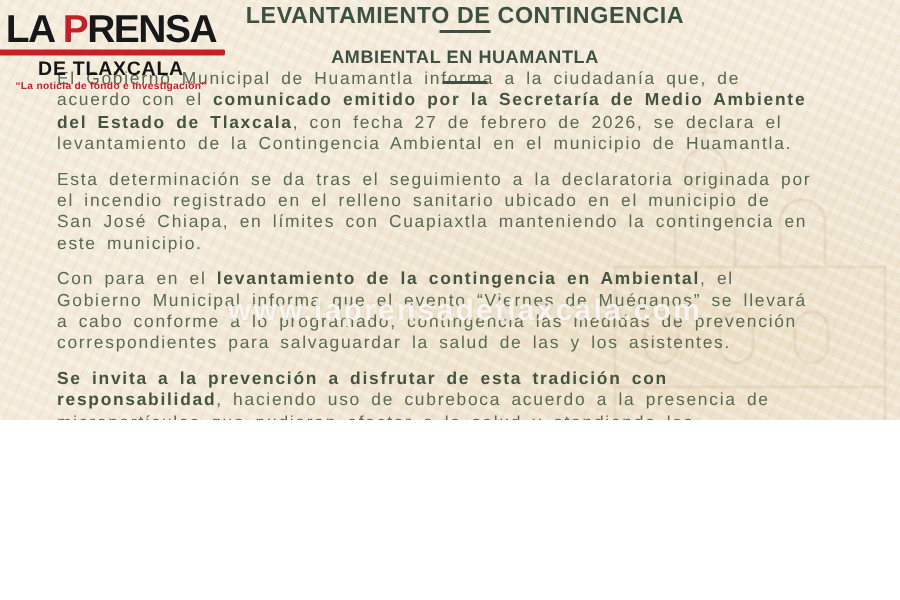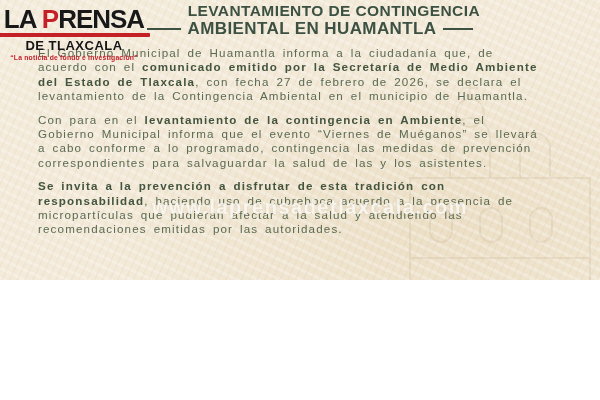--- a/index.html
+++ b/index.html
@@ -18,23 +18,23 @@
   .logo-main{
     font-weight:900;font-size:26px;letter-spacing:-1px;line-height:1;
     color:#181818;white-space:nowrap;font-family:"Liberation Sans",sans-serif;
     text-shadow:0 0 1px rgba(255,255,255,0.8);
   }
   .logo-main .accent{color:#c42127;}
   .logo-rule{height:4px;background:#c42127;margin:1px 2px 2px 2px;border-radius:1px;}
   .logo-sub{font-weight:bold;font-size:13px;letter-spacing:0.5px;color:#151515;line-height:1.05;}
   .logo-tagline{font-weight:bold;font-size:6.8px;color:#c4212a;letter-spacing:0.2px;margin-top:1px;white-space:nowrap;}
   
-  .headline{position:absolute;left:140px;top:2px;width:340px;z-index:4;color:#3c5142;text-align:right;}
+  .headline{position:absolute;left:140px;top:2px;width:340px;z-index:4;color:#3c5142;text-align:center;}
   .headline .line1{font-weight:bold;font-size:15.5px;letter-spacing:0.4px;line-height:18px;white-space:nowrap;}
-  .headline .line2{display:flex;align-items:center;justify-content:center;gap:7px;font-weight:bold;font-size:17px;letter-spacing:0.4px;line-height:18px;white-space:nowrap;}
+  .headline .line2{display:flex;align-items:center;justify-content:center;gap:7px;font-weight:bold;font-size:12px;letter-spacing:0.4px;line-height:18px;white-space:nowrap;flex-direction:column;}
   .dash{display:inline-block;height:2px;background:#3c5142;}
   .dash.left{width:34px;}
   .dash.right{width:30px;}
   
   .body-text{position:absolute;left:38px;top:46px;width:505px;z-index:2;}
   .para{margin:0 0 9px 0;font-size:11.6px;line-height:14.4px;letter-spacing:1.15px;word-spacing:2.5px;color:#5a6a52;}
   .para .bold{font-weight:bold;color:#44553f;}
   
   .watermark{
     position:absolute;left:0;top:196px;width:620px;z-index:6;text-align:center;
@@ -70,19 +70,20 @@
     <div class="line1">LEVANTAMIENTO DE CONTINGENCIA</div>
     <div class="line2">
       <span class="dash left"></span>
       <span>AMBIENTAL EN HUAMANTLA</span>
       <span class="dash right"></span>
     </div>
   </div>
 
   <div class="body-text">
       <p class="para"><span class="run">El Gobierno Municipal de Huamantla informa a la ciudadanía que, de acuerdo con el </span><span class="run bold">comunicado emitido por la Secretaría de Medio Ambiente del Estado de Tlaxcala</span><span class="run">, con fecha 27 de febrero de 2026, se declara el levantamiento de la Contingencia Ambiental en el municipio de Huamantla.</span></p>
-      <p class="para"><span class="run">Con para en el </span><span class="run bold">levantamiento de la contingencia en Ambiente</span><span class="run">, el Gobierno Municipal informa que el evento “Viernes de Muéganos” se llevará a cabo conforme a lo programado, contingencia las medidas de prevención correspondientes para salvaguardar la salud de las y los asistentes.</span></p>
+      <p class="para"><span class="run">Esta determinación se da tras el seguimiento a la declaratoria originada por el incendio registrado en el relleno sanitario ubicado en el municipio de San José Chiapa, en límites con Cuapiaxtla manteniendo la contingencia en este municipio.</span></p>
+      <p class="para"><span class="run">Con para en el </span><span class="run bold">levantamiento de la contingencia en Ambiental</span><span class="run">, el Gobierno Municipal informa que el evento “Viernes de Muéganos” se llevará a cabo conforme a lo programado, contingencia las medidas de prevención correspondientes para salvaguardar la salud de las y los asistentes.</span></p>
       <p class="para"><span class="run bold">Se invita a la prevención a disfrutar de esta tradición con responsabilidad</span><span class="run">, haciendo uso de cubreboca acuerdo a la presencia de micropartículas que pudieran afectar a la salud y atendiendo las recomendaciones emitidas por las autoridades.</span></p>
     </div>
 
   <div class="watermark">www.laprensadetlaxcala.com</div>
 
 </div>
 
 </body></html>

